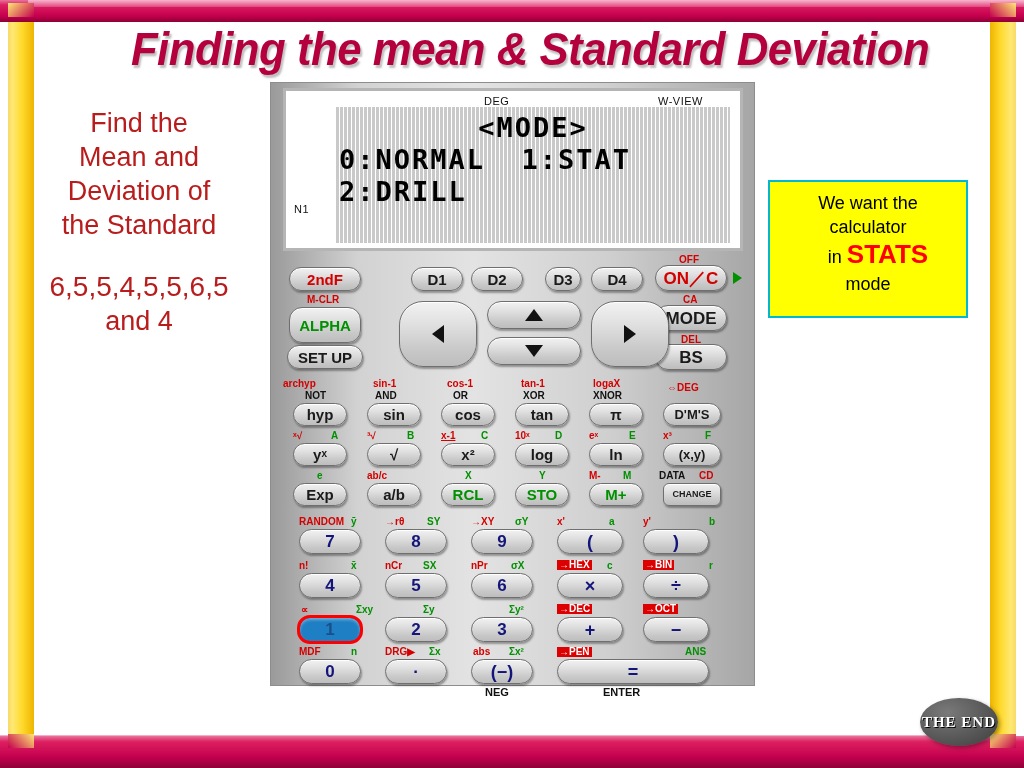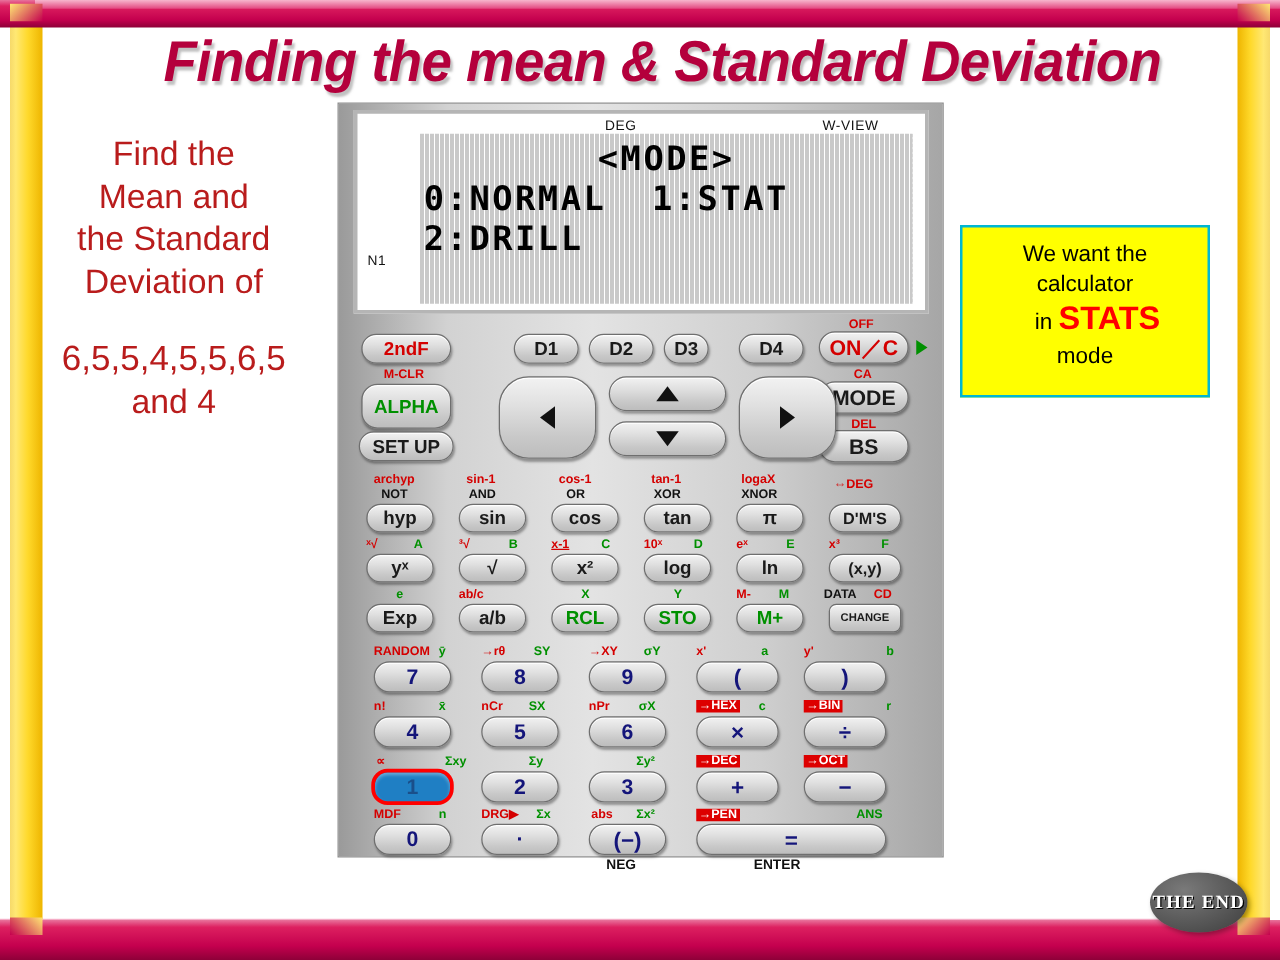--- a/index.html
+++ b/index.html
@@ -193,22 +193,22 @@
   <div class="frame-corner-tl"></div>
   <div class="frame-corner-tr"></div>
   <div class="frame-corner-bl"></div>
   <div class="frame-corner-br"></div>
 
   <div id="title">Finding  the mean &amp; Standard Deviation</div>
 
   <div id="left-text">
     <div>Find the</div>
     <div>Mean and</div>
+    <div>Deviation of</div>
     <div>the Standard</div>
-    <div>Deviation of</div>
     <div class="gap"></div>
     <div id="data-line">6,5,5,4,5,5,6,5</div>
     <div id="data-line2">and 4</div>
   </div>
 
   <div id="callout">
     <div class="ln">We want the</div>
     <div class="ln">calculator</div>
     <div class="ln stats-line">
       <span class="in-word">in </span><span class="stats-word">STATS</span>
@@ -231,21 +231,21 @@
 
     <div id="keypad">
 
       <div class="key red" style="left:18px;top:12px;width:72px;height:24px;">2ndF</div>
       <div class="lbl r" style="left:36px;top:40px;">M-CLR</div>
       <div class="key green" style="left:18px;top:52px;width:72px;height:36px;">ALPHA</div>
       <div class="key dark" style="left:16px;top:90px;width:76px;height:24px;">SET UP</div>
 
       <div class="key dark" style="left:140px;top:12px;width:52px;height:24px;">D1</div>
       <div class="key dark" style="left:200px;top:12px;width:52px;height:24px;">D2</div>
-      <div class="key dark" style="left:260px;top:12px;width:36px;height:24px;">D3</div>
+      <div class="key dark" style="left:274px;top:12px;width:36px;height:24px;">D3</div>
       <div class="key dark" style="left:320px;top:12px;width:52px;height:24px;">D4</div>
 
       <div class="lbl r" style="left:408px;top:0px;">OFF</div>
       <div class="key red" style="left:384px;top:10px;width:72px;height:26px;font-size:17px;">ON／C</div>
       <div class="arrow-green" style="left:462px;top:17px;"></div>
       <div class="lbl r" style="left:412px;top:40px;">CA</div>
       <div class="key dark" style="left:384px;top:50px;width:72px;height:26px;font-size:17px;">MODE</div>
       <div class="lbl r" style="left:410px;top:80px;">DEL</div>
       <div class="key dark" style="left:384px;top:89px;width:72px;height:26px;font-size:17px;">BS</div>
 
@@ -255,21 +255,21 @@
       <div class="key tall" style="left:216px;top:46px;width:94px;height:28px;">
           <i class="tri tri-up"></i>
         </div>
       <div class="key tall" style="left:216px;top:82px;width:94px;height:28px;">
           <i class="tri tri-dn"></i>
         </div>
       <div class="key tall" style="left:320px;top:46px;width:78px;height:66px;">
           <i class="tri tri-rt"></i>
         </div>
 
-      <div class="lbl r" style="left:28px;top:124px;">archyp</div>
+      <div class="lbl r" style="left:12px;top:124px;">archyp</div>
       <div class="lbl k" style="left:34px;top:136px;">NOT</div>
       <div class="key dark" style="left:22px;top:148px;width:54px;height:23px;">hyp</div>
       <div class="lbl r" style="left:22px;top:176px;">ˣ√</div>
       <div class="lbl g" style="left:60px;top:176px;">A</div>
       <div class="key dark" style="left:22px;top:188px;width:54px;height:23px;">yˣ</div>
       <div class="lbl g" style="left:46px;top:216px;">e</div>
       <div class="key dark" style="left:22px;top:228px;width:54px;height:23px;">Exp</div>
 
       <div class="lbl r" style="left:102px;top:124px;">sin-1</div>
       <div class="lbl k" style="left:104px;top:136px;">AND</div>

